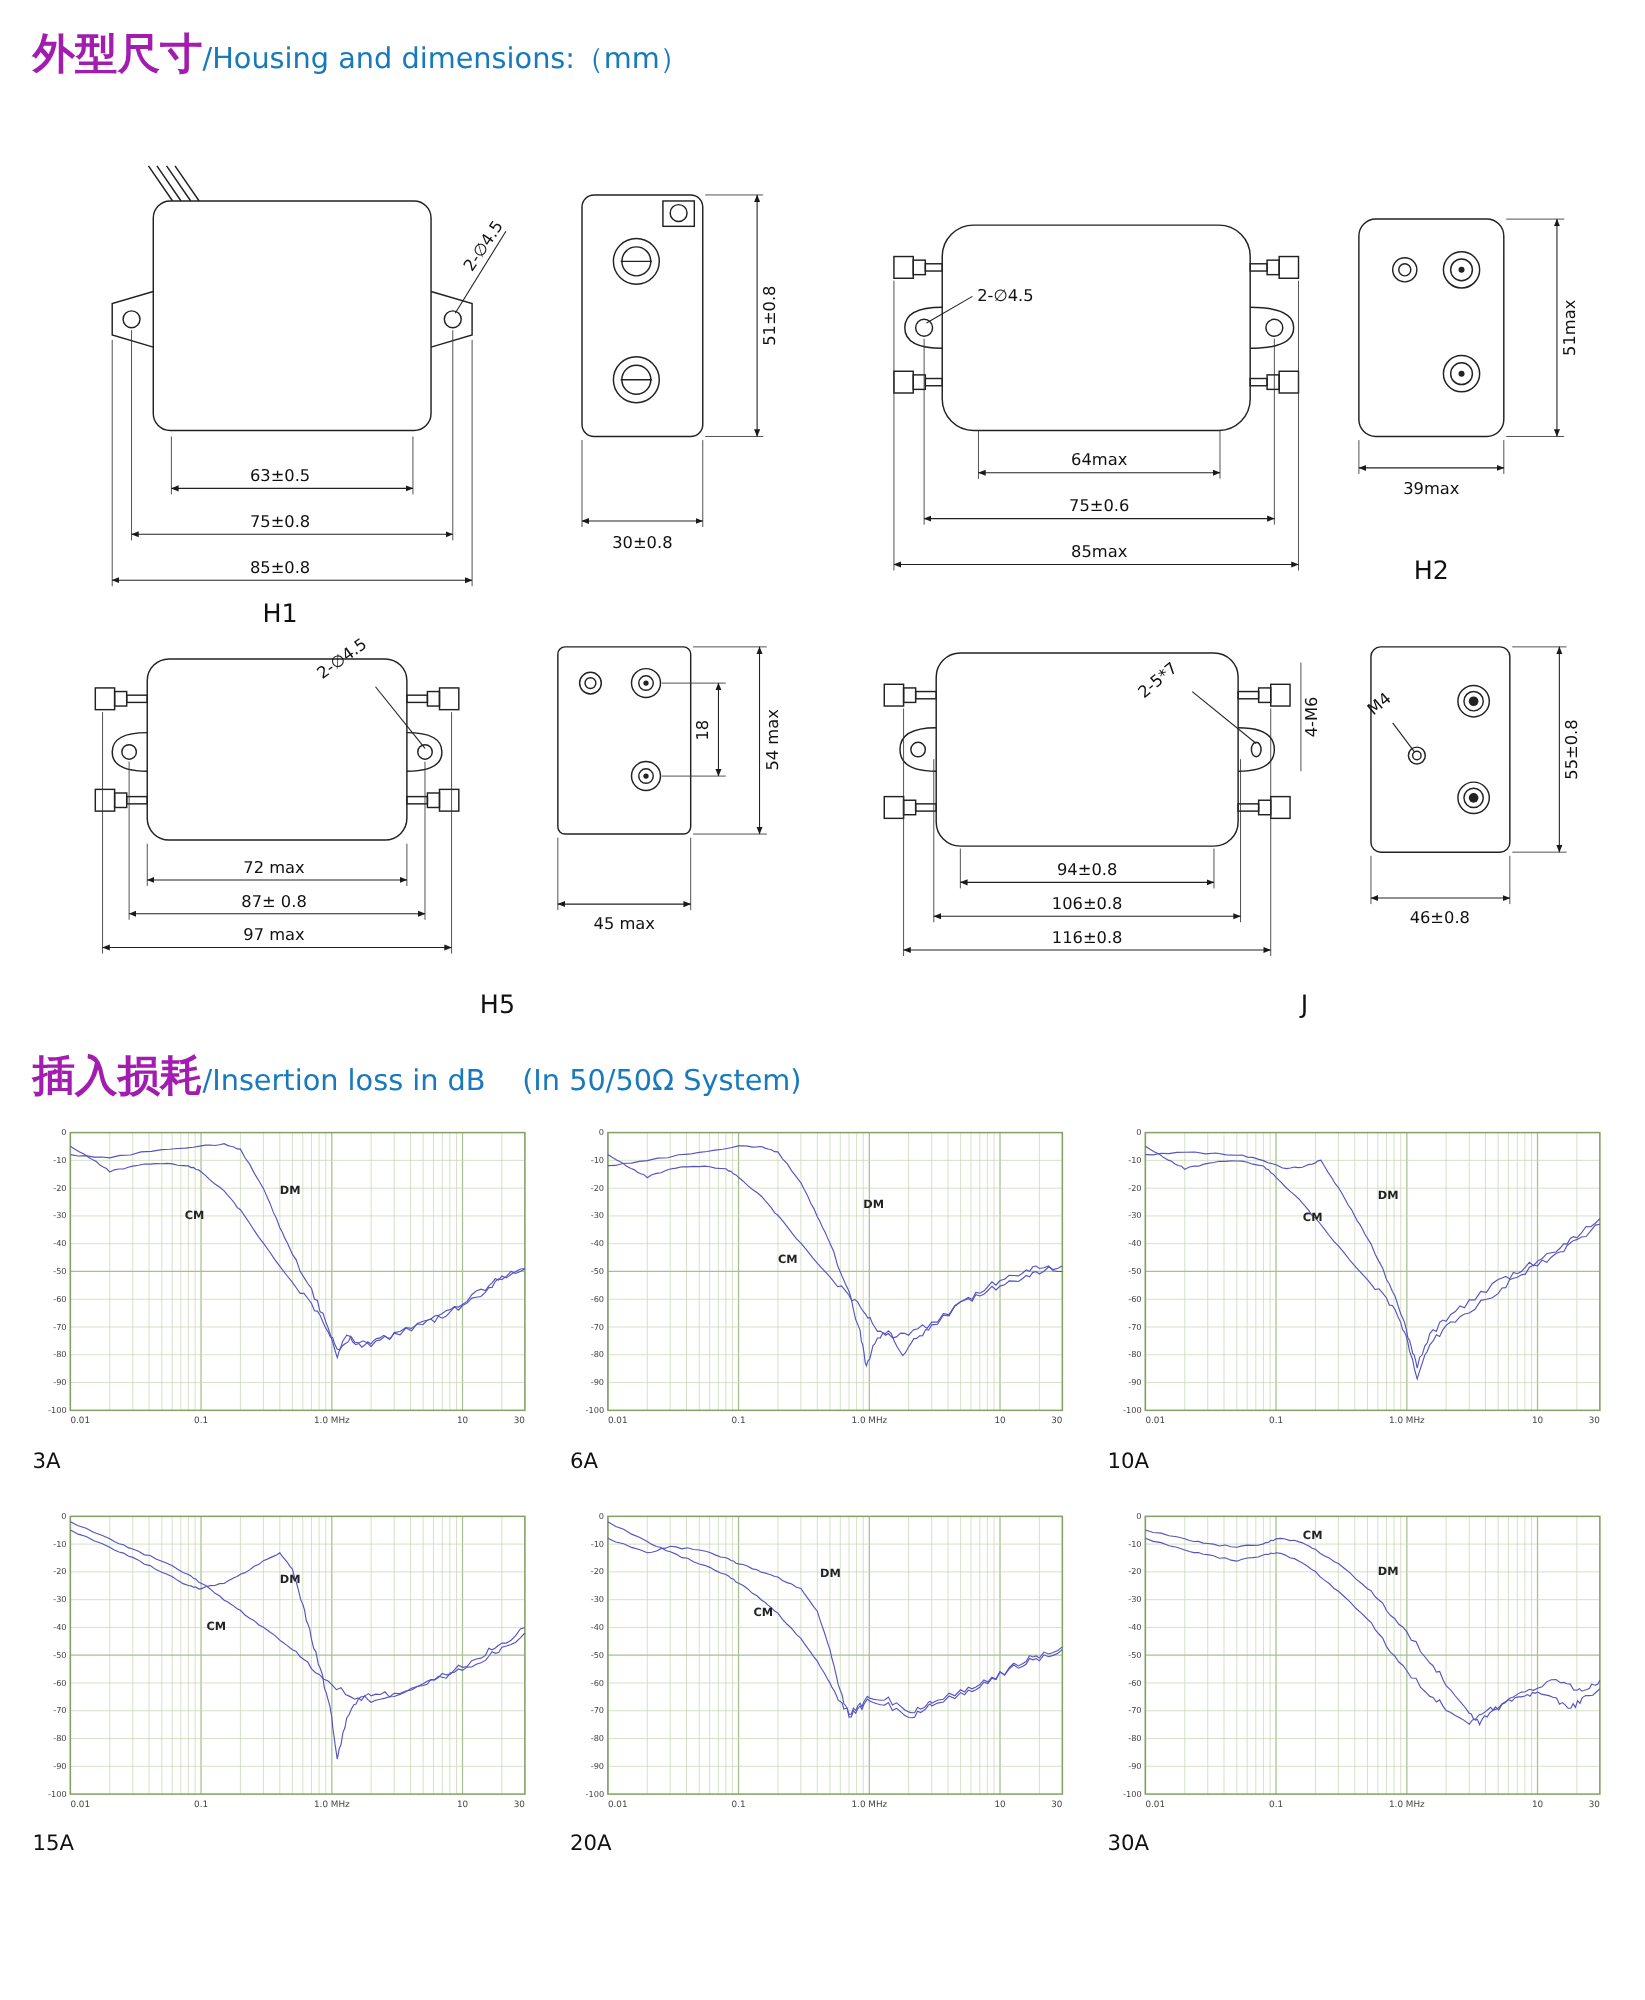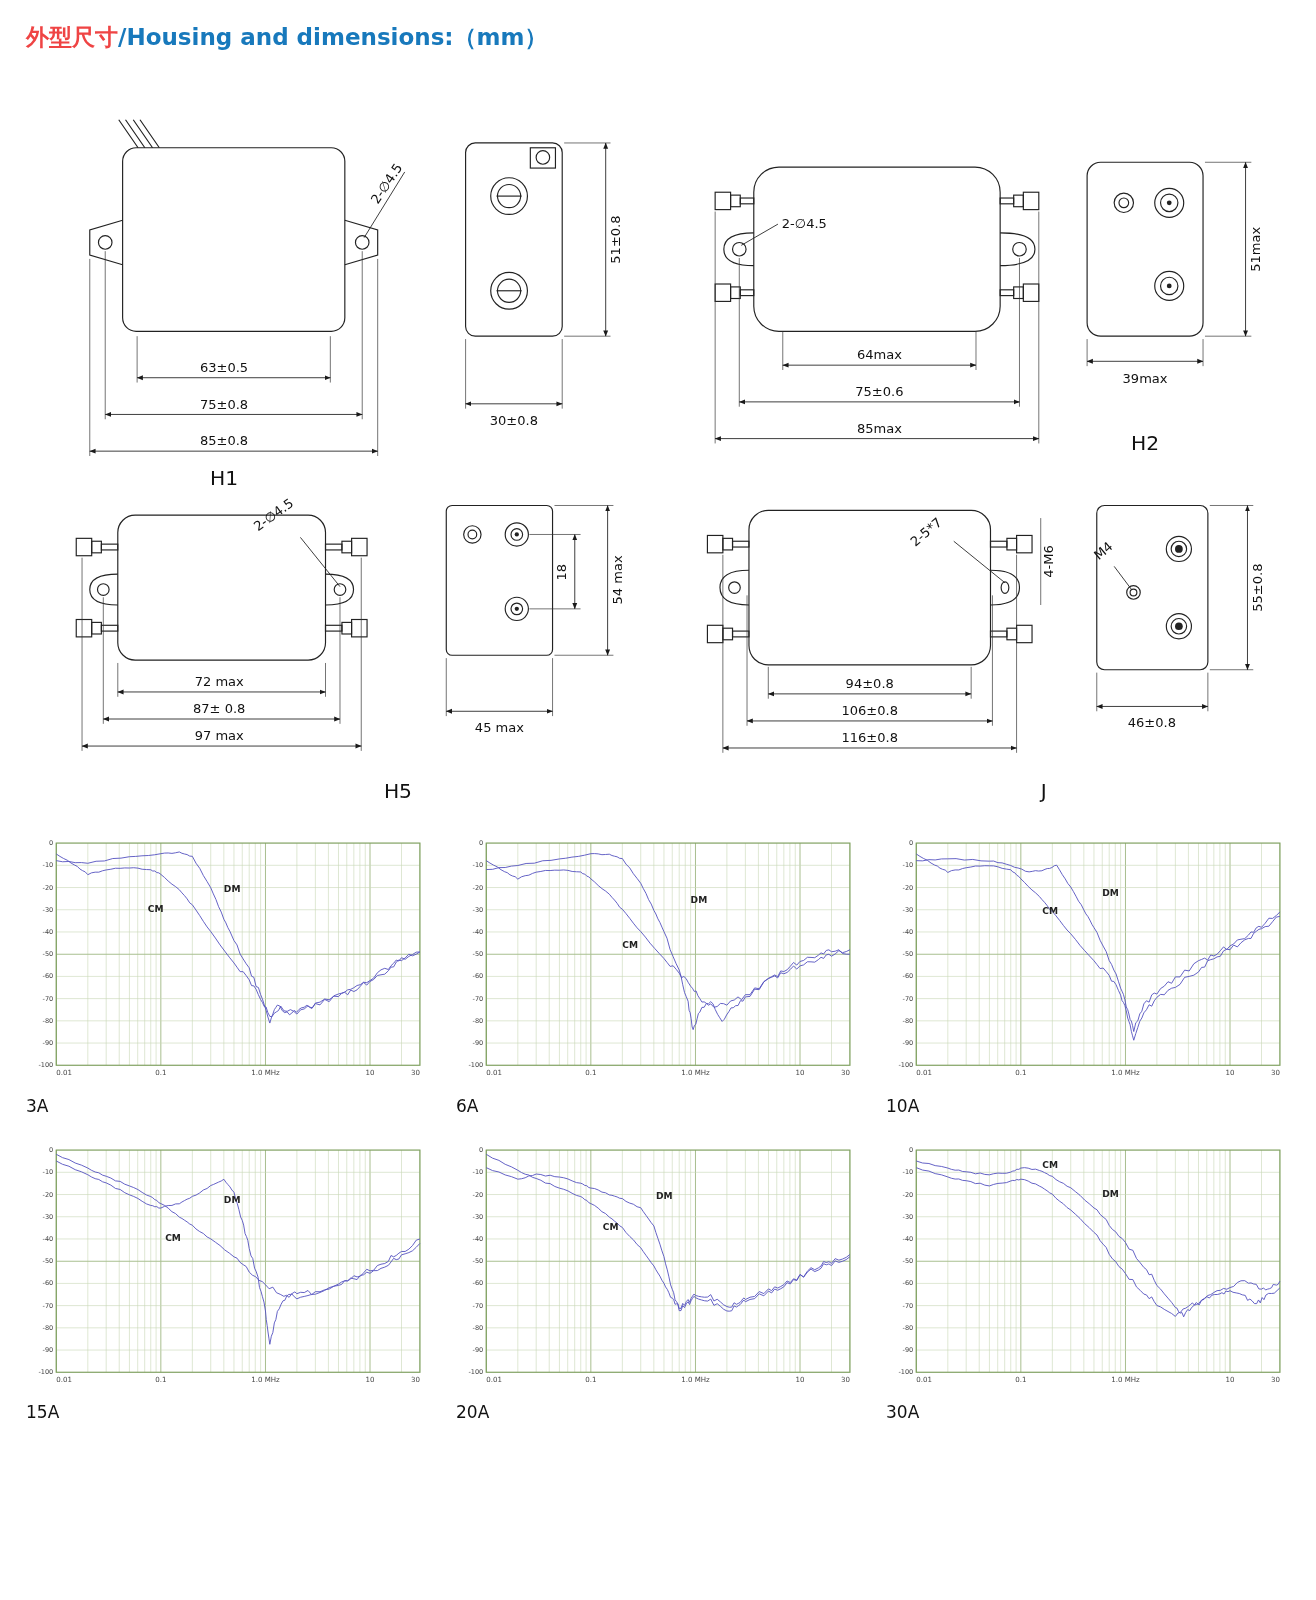--- a/index.html
+++ b/index.html
@@ -1,21 +1,21 @@
 <!DOCTYPE html>
 <html><head>
 <meta charset="utf-8">
 <style>
   *{margin:0;padding:0;box-sizing:border-box}
   html,body{background:#fff}
   body{width:1316px;min-height:1600px;font-family:"DejaVu Sans","Liberation Sans",sans-serif;color:#111}
   .page{padding:14px 26px 10px 26px}
   .sec-title{margin:8px 0 4px 0;line-height:1.25}
-  .sec-title .cn{font-size:23px;font-weight:700;color:#ef4444}
-  .sec-title .en{font-size:23px;font-weight:700;color:#1879bc;white-space:pre}
+  .sec-title .cn{font-size:34px;font-weight:700;color:#a21caf}
+  .sec-title .en{font-size:23px;font-weight:400;color:#1879bc;white-space:pre}
   .drawings-grid{display:grid;grid-template-columns:1fr 1fr;column-gap:8px}
   .drawings-grid svg{width:100%;height:auto;display:block}
   svg .ln{stroke:#222;fill:none;stroke-width:1.2}
   svg .thin{stroke:#333;fill:none;stroke-width:0.7}
   svg .dim{stroke:#222;fill:none;stroke-width:0.9}
   svg .dimtxt{font-size:13.5px;fill:#111;font-family:"DejaVu Sans",sans-serif}
   svg .mid{text-anchor:middle}
   svg .lbl{font-size:21px;fill:#111;font-family:"DejaVu Sans",sans-serif}
   .charts-grid{display:grid;grid-template-columns:repeat(3,1fr);column-gap:26px;row-gap:26px;margin-top:16px}
   .chart{margin:0}
@@ -256,20 +256,21 @@
         <line class="dim" x1="450" y1="223" x2="565" y2="223" marker-start="url(#arr)" marker-end="url(#arr)"></line>
         <text class="dimtxt mid" x="507" y="244">46±0.8</text>
         <path class="thin" d="M567,15 H612 M567,185 H612"></path>
         <line class="dim" x1="606" y1="15" x2="606" y2="185" marker-start="url(#arr)" marker-end="url(#arr)"></line>
         <text class="dimtxt mid" transform="translate(621,100) rotate(-90)">55±0.8</text>
       </g>
     </svg>
 
   </div>
 
+  <h2 class="sec-title"><span class="cn">插入损耗</span><span class="en">/Insertion loss in dB    (In 50/50Ω System)</span></h2>
 
   <div class="charts-grid">
     <figure class="chart">
       <div class="chart-canvas">
           <svg viewBox="0 0 400 252">
             <g>
               <line x1="30.0" y1="8" x2="30.0" y2="228" stroke="#a9bf8f" stroke-width="1"></line>
               <line x1="61.2" y1="8" x2="61.2" y2="228" stroke="#c9d7b6" stroke-width="0.6"></line>
               <line x1="79.4" y1="8" x2="79.4" y2="228" stroke="#c9d7b6" stroke-width="0.6"></line>
               <line x1="92.3" y1="8" x2="92.3" y2="228" stroke="#c9d7b6" stroke-width="0.6"></line>

